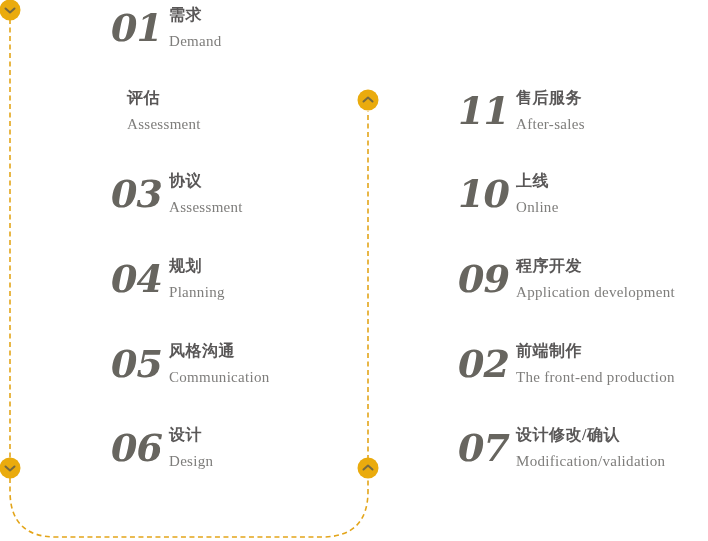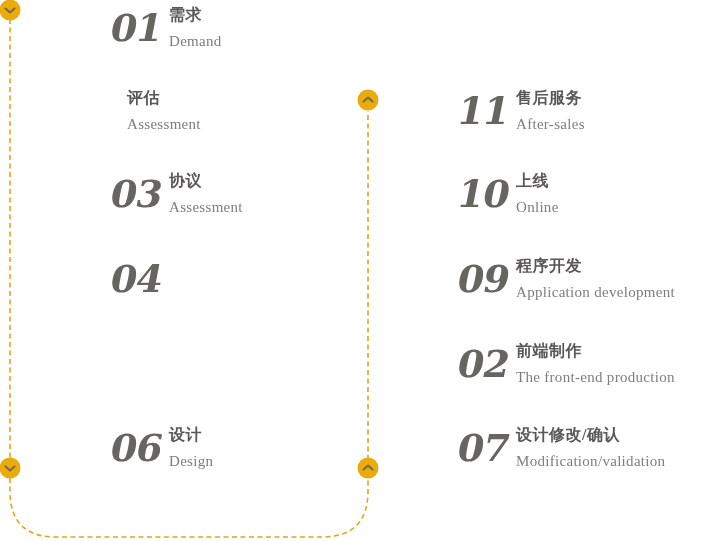--- a/index.html
+++ b/index.html
@@ -96,22 +96,33 @@
   <div class="step left" style="top:172px">
     <div class="num">03</div>
     <div class="txt">
       <div class="zh">协议</div>
       <div class="en">Assessment</div>
     </div>
   </div>
 
   <div class="step left" style="top:257px">
     <div class="num">04</div>
+    <div class="txt">
+      <div class="zh">规划</div>
+      <div class="en">Planning</div>
+    </div>
   </div>
 
+  <div class="step left" style="top:342px">
+    <div class="num">05</div>
+    <div class="txt">
+      <div class="zh">风格沟通</div>
+      <div class="en">Communication</div>
+    </div>
+  </div>
 
   <div class="step left" style="top:426px">
     <div class="num">06</div>
     <div class="txt">
       <div class="zh">设计</div>
       <div class="en">Design</div>
     </div>
   </div>
 
   <div class="step right" style="top:89px">

